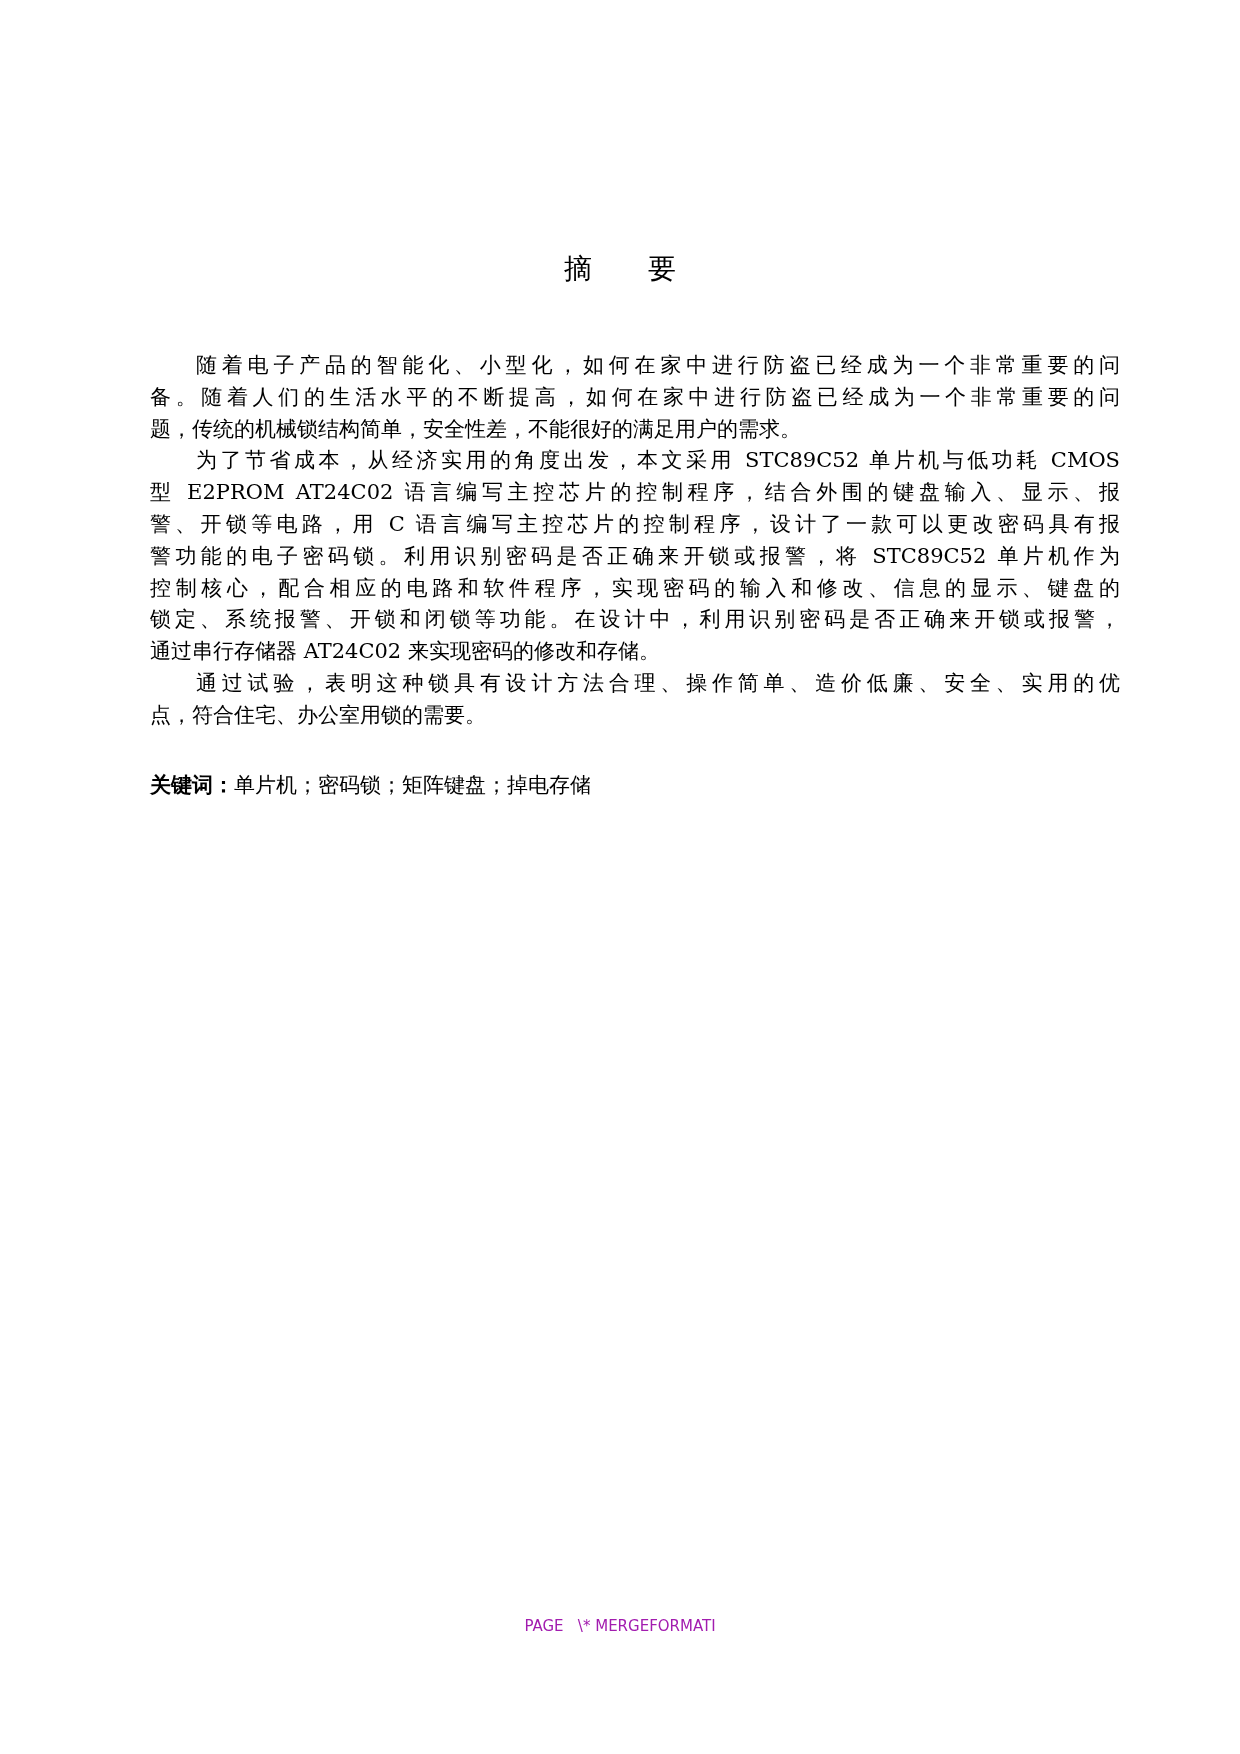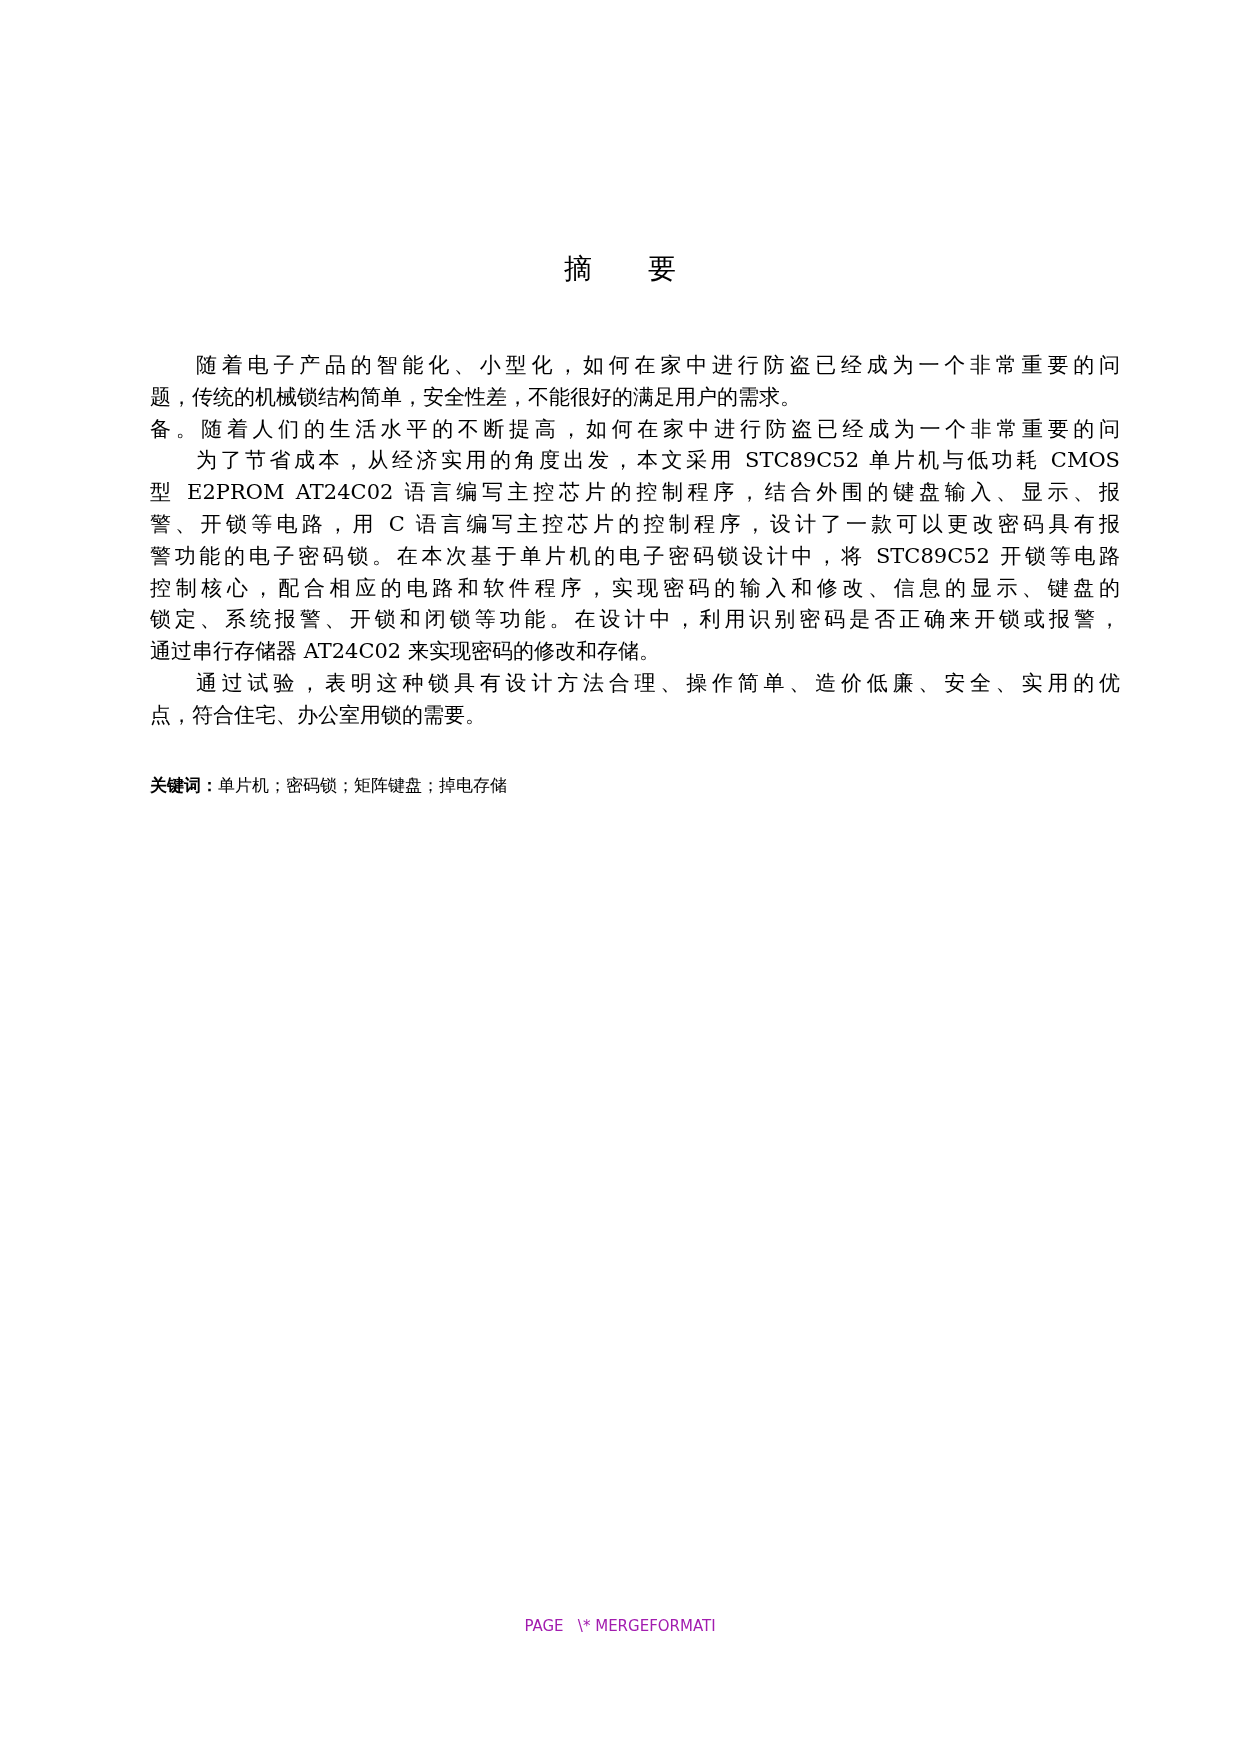--- a/index.html
+++ b/index.html
@@ -7,45 +7,45 @@
          font-family: "DejaVu Serif", "Liberation Serif", serif; color: #000; }
   .page { position: absolute; left: 0; top: 0; width: 1240px; height: 1754px; background: #fff; }
   .title { position: absolute; top: 250px; left: 0; width: 1240px; text-align: center;
            font-family: "DejaVu Sans", "Liberation Sans", sans-serif; font-size: 28px; letter-spacing: 0; }
   .title span { display: inline-block; margin: 0 28px; }
   .body { position: absolute; left: 150px; top: 350px; width: 970px; }
   .line { height: 31.8px; line-height: 31.8px; font-size: 21px; white-space: nowrap;
           text-align: justify; text-align-last: justify; }
   .line.last { text-align-last: left; }
   .line.indent { padding-left: 46px; }
-  .keywords { position: absolute; left: 150px; top: 770px; font-size: 17px; line-height: 31px; white-space: nowrap; }
+  .keywords { position: absolute; left: 150px; top: 770px; font-size: 21px; line-height: 31px; white-space: nowrap; }
   .keywords .kw-label { font-family: "DejaVu Sans", "Liberation Sans", sans-serif; font-weight: bold; }
   .footer { position: absolute; top: 1617px; left: 0; width: 1240px; text-align: center;
             font-family: "DejaVu Sans", "Liberation Sans", sans-serif; font-size: 15px; color: #a21caf; }
 </style>
 </head>
 <body>
 
 <div class="page">
 
   <div class="title">
     <span>摘</span><span>要</span>
   </div>
 
   <div class="body">
     <div>
       <div class="line indent">随着电子产品的智能化、小型化，如何在家中进行防盗已经成为一个非常重要的问</div>
+      <div class="line">备。随着人们的生活水平的不断提高，如何在家中进行防盗已经成为一个非常重要的问</div>
       <div class="line last">题，传统的机械锁结构简单，安全性差，不能很好的满足用户的需求。</div>
-      <div class="line">备。随着人们的生活水平的不断提高，如何在家中进行防盗已经成为一个非常重要的问</div>
     </div>
     <div>
       <div class="line indent">为了节省成本，从经济实用的角度出发，本文采用 STC89C52 单片机与低功耗 CMOS</div>
       <div class="line">型 E2PROM AT24C02 语言编写主控芯片的控制程序，结合外围的键盘输入、显示、报</div>
       <div class="line">警、开锁等电路，用 C 语言编写主控芯片的控制程序，设计了一款可以更改密码具有报</div>
-      <div class="line">警功能的电子密码锁。在本次基于单片机的电子密码锁设计中，将 STC89C52 开锁等电路</div>
+      <div class="line">警功能的电子密码锁。利用识别密码是否正确来开锁或报警，将 STC89C52 单片机作为</div>
       <div class="line">控制核心，配合相应的电路和软件程序，实现密码的输入和修改、信息的显示、键盘的</div>
       <div class="line">锁定、系统报警、开锁和闭锁等功能。在设计中，利用识别密码是否正确来开锁或报警，</div>
       <div class="line last">通过串行存储器 AT24C02 来实现密码的修改和存储。</div>
     </div>
     <div>
       <div class="line indent">通过试验，表明这种锁具有设计方法合理、操作简单、造价低廉、安全、实用的优</div>
       <div class="line last">点，符合住宅、办公室用锁的需要。</div>
     </div>
   </div>
 

